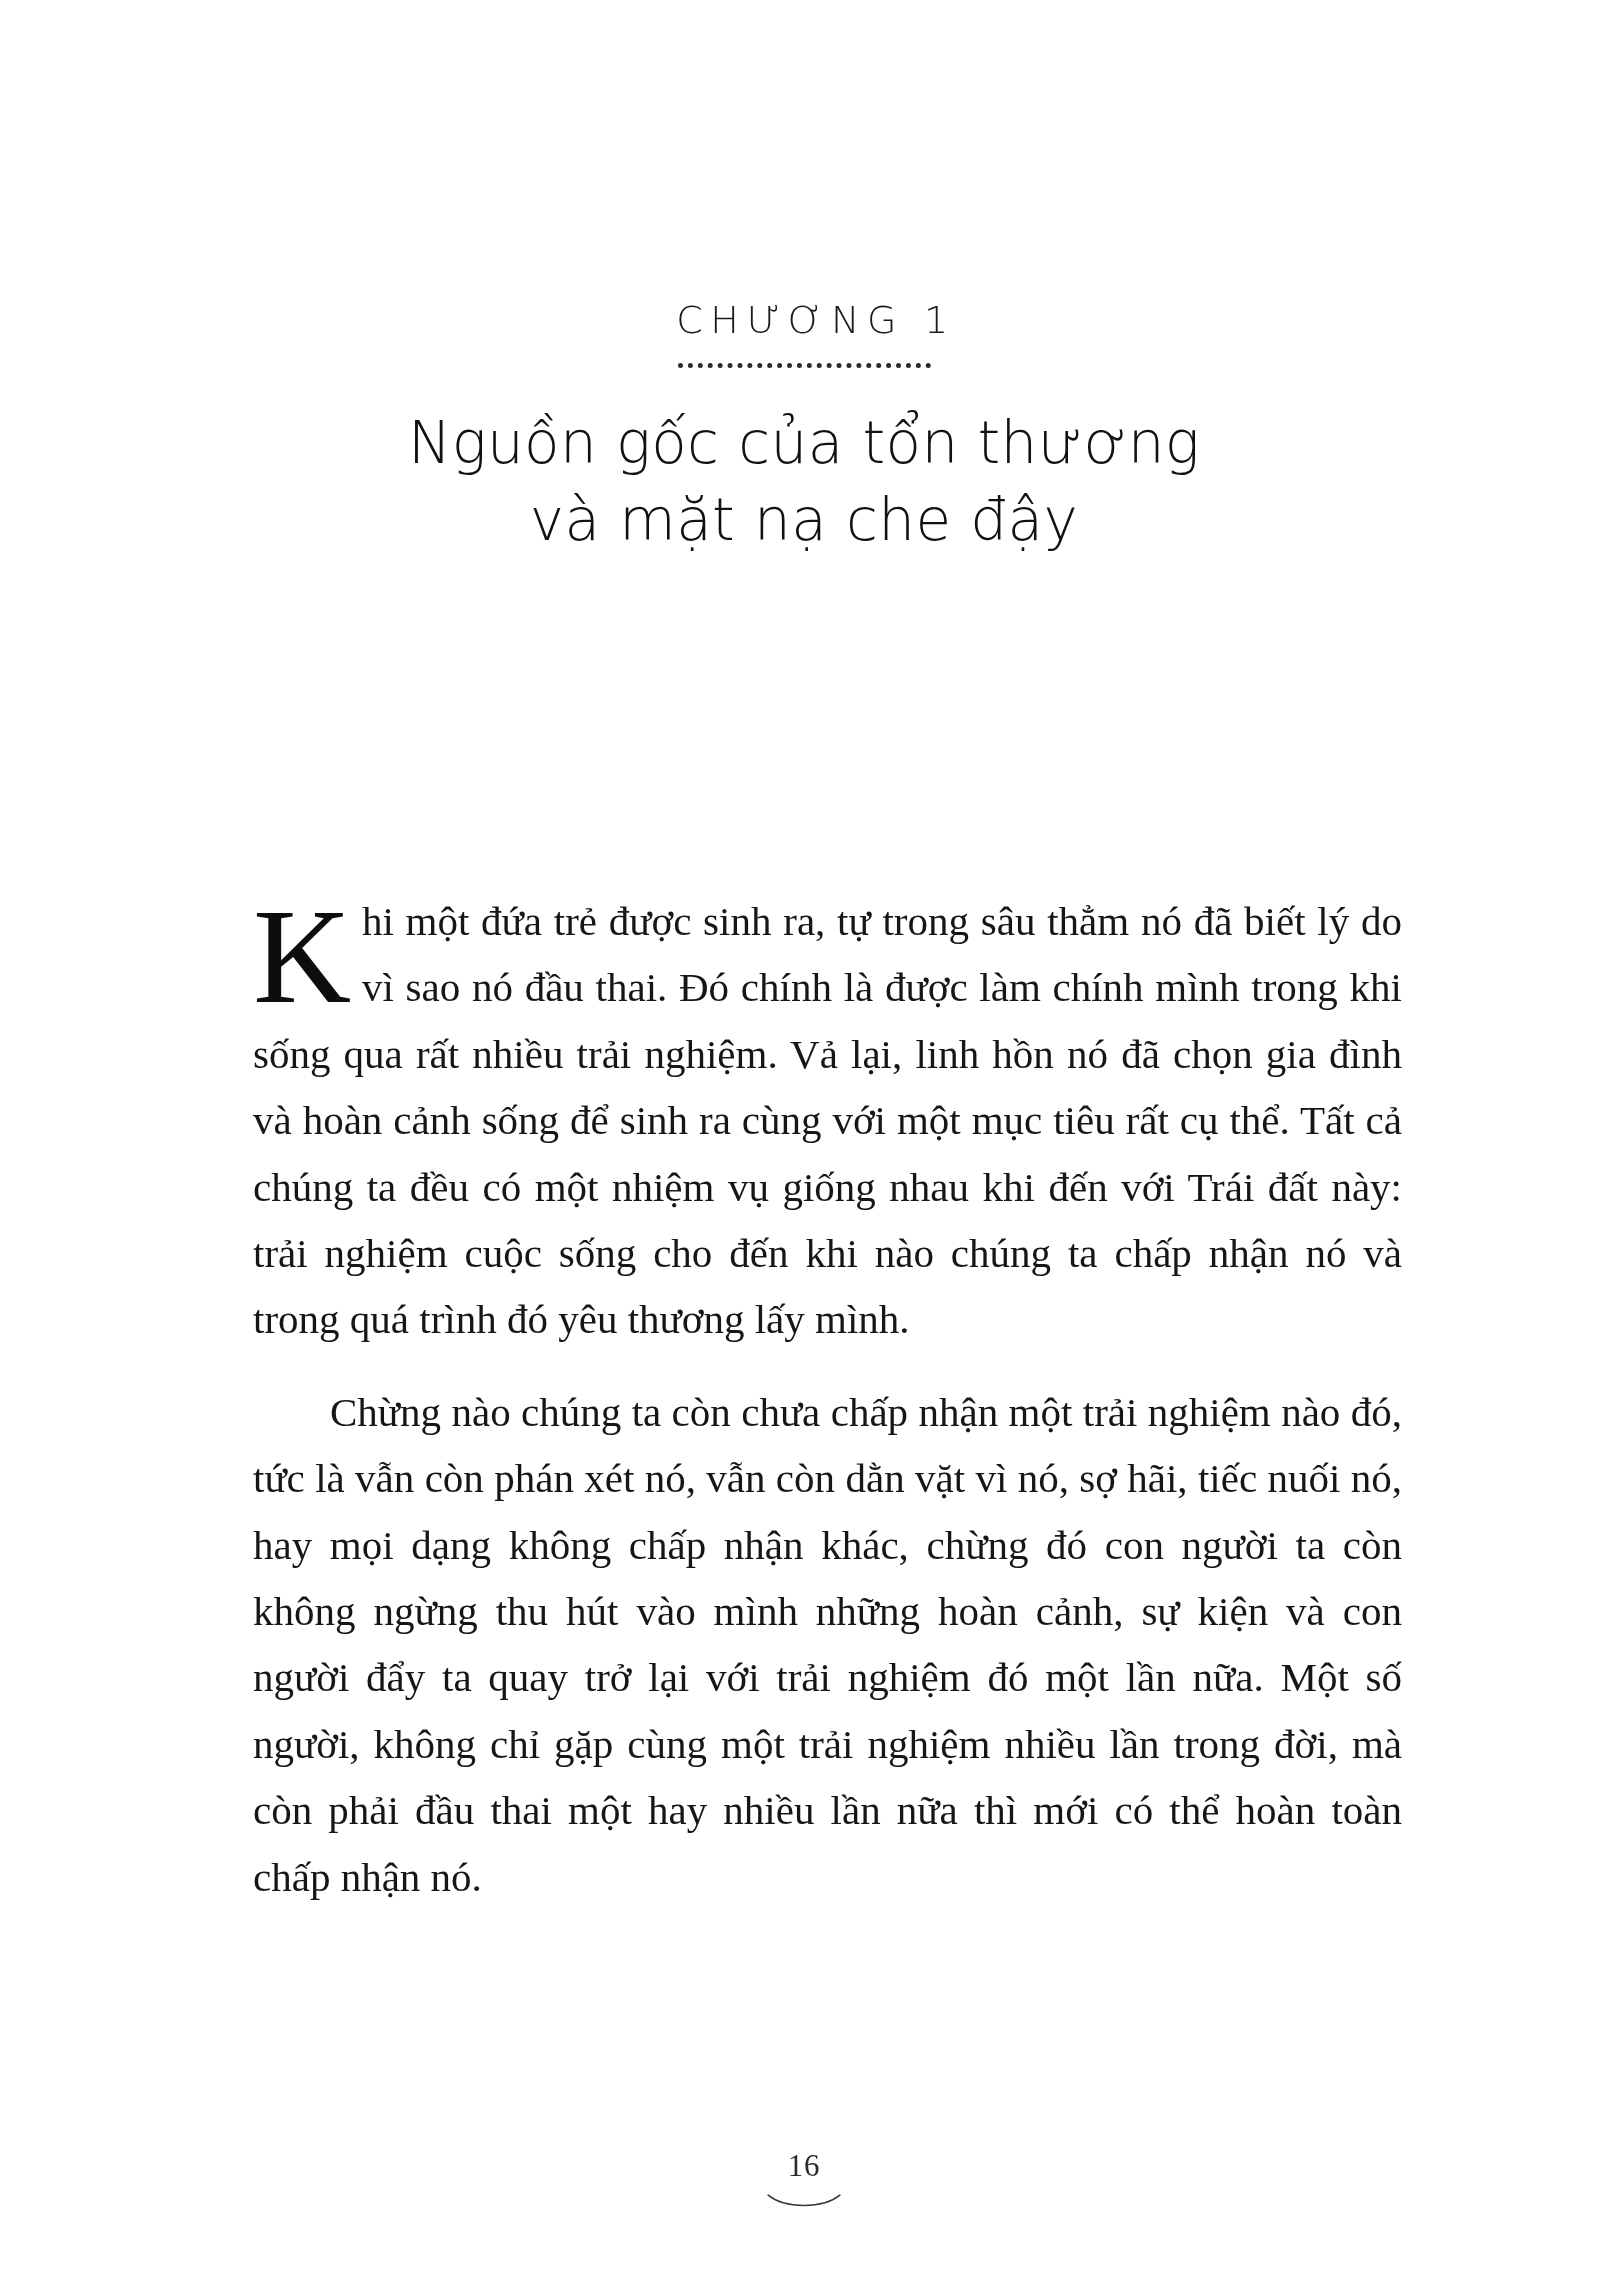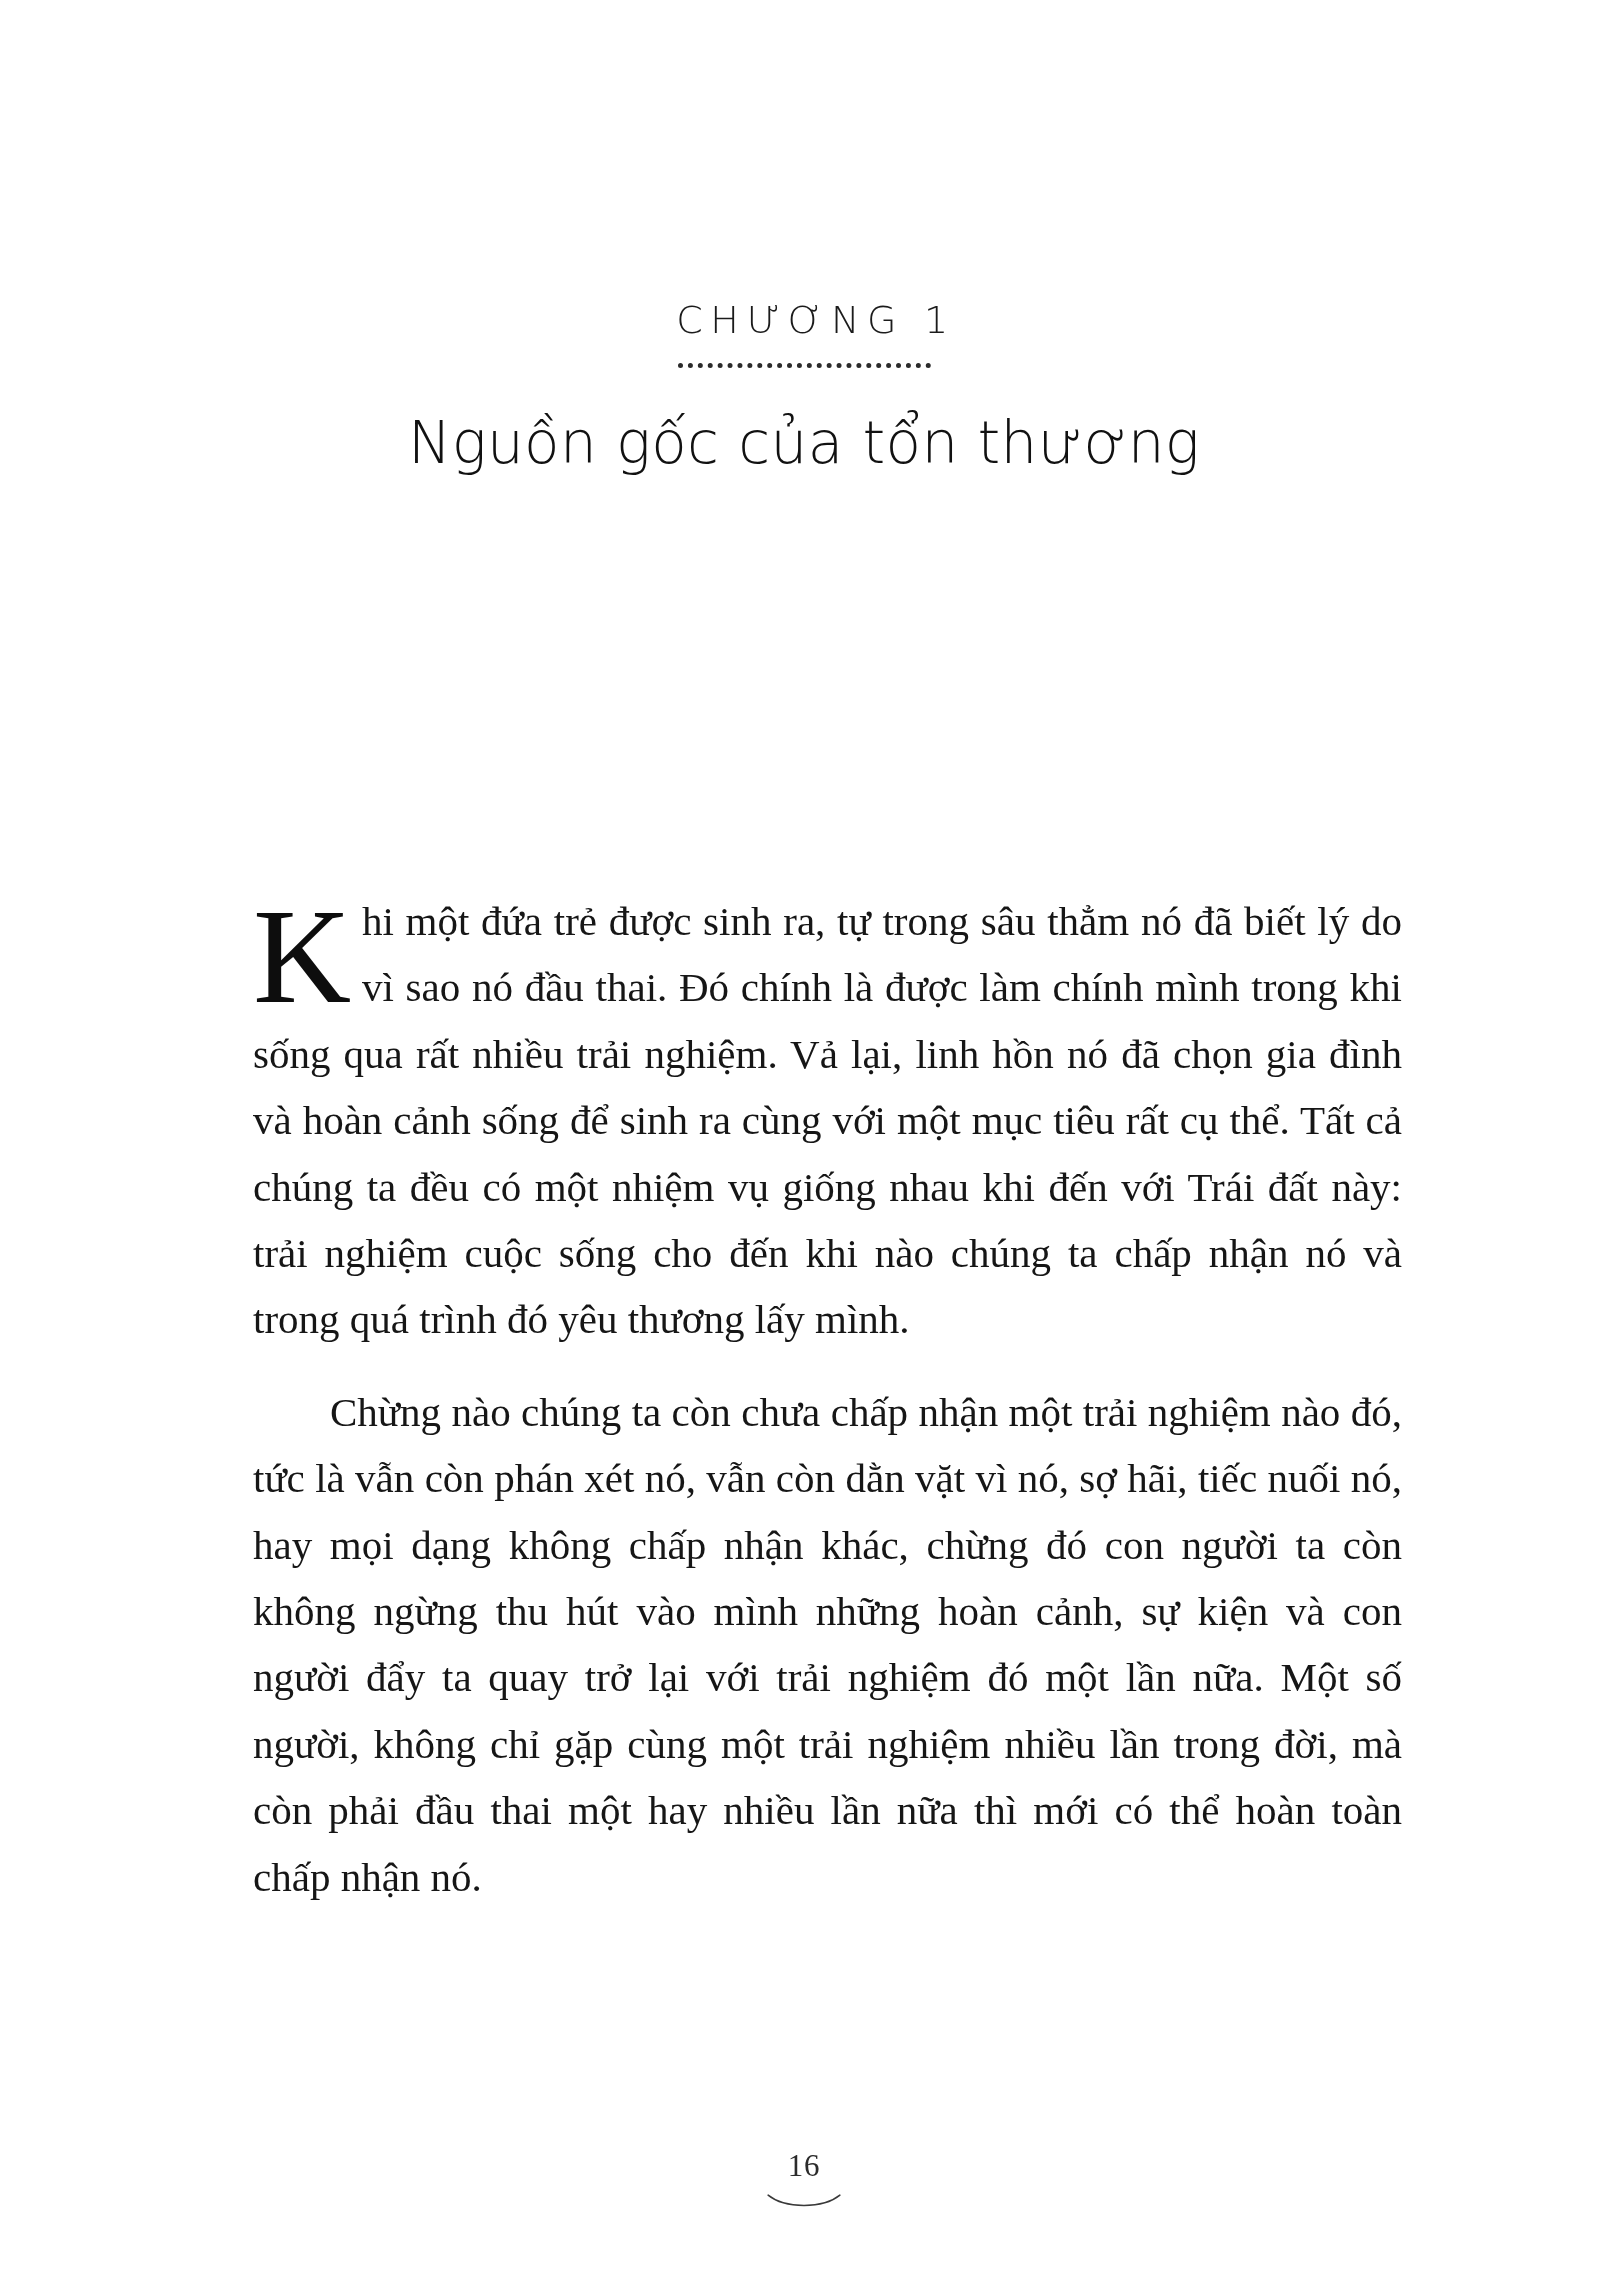--- a/index.html
+++ b/index.html
@@ -128,20 +128,21 @@
 
 <div class="page">
 
   <div class="chapter-header">
     <div class="chapter-eyebrow">CHƯƠNG 1</div>
 
     <div class="chapter-rule"></div>
 
     <h1 class="chapter-title">
       <span class="line">Nguồn gốc của tổn thương</span>
+      <span class="line">và mặt nạ che đậy</span>
     </h1>
   </div>
 
   <div class="body-copy">
 
     <p class="para dropcap-para">
       <span class="dropcap">K</span><span>hi một đứa trẻ được sinh ra, tự trong sâu thẳm nó đã biết lý do vì sao nó đầu thai. Đó chính là được làm chính mình trong khi sống qua rất nhiều trải nghiệm. Vả lại, linh hồn nó đã chọn gia đình và hoàn cảnh sống để sinh ra cùng với một mục tiêu rất cụ thể. Tất cả chúng ta đều có một nhiệm vụ giống nhau khi đến với Trái đất này: trải nghiệm cuộc sống cho đến khi nào chúng ta chấp nhận nó và trong quá trình đó yêu thương lấy mình.</span>
     </p>
 
     <p class="para indent">Chừng nào chúng ta còn chưa chấp nhận một trải nghiệm nào đó, tức là vẫn còn phán xét nó, vẫn còn dằn vặt vì nó, sợ hãi, tiếc nuối nó, hay mọi dạng không chấp nhận khác, chừng đó con người ta còn không ngừng thu hút vào mình những hoàn cảnh, sự kiện và con người đẩy ta quay trở lại với trải nghiệm đó một lần nữa. Một số người, không chỉ gặp cùng một trải nghiệm nhiều lần trong đời, mà còn phải đầu thai một hay nhiều lần nữa thì mới có thể hoàn toàn chấp nhận nó.</p>

